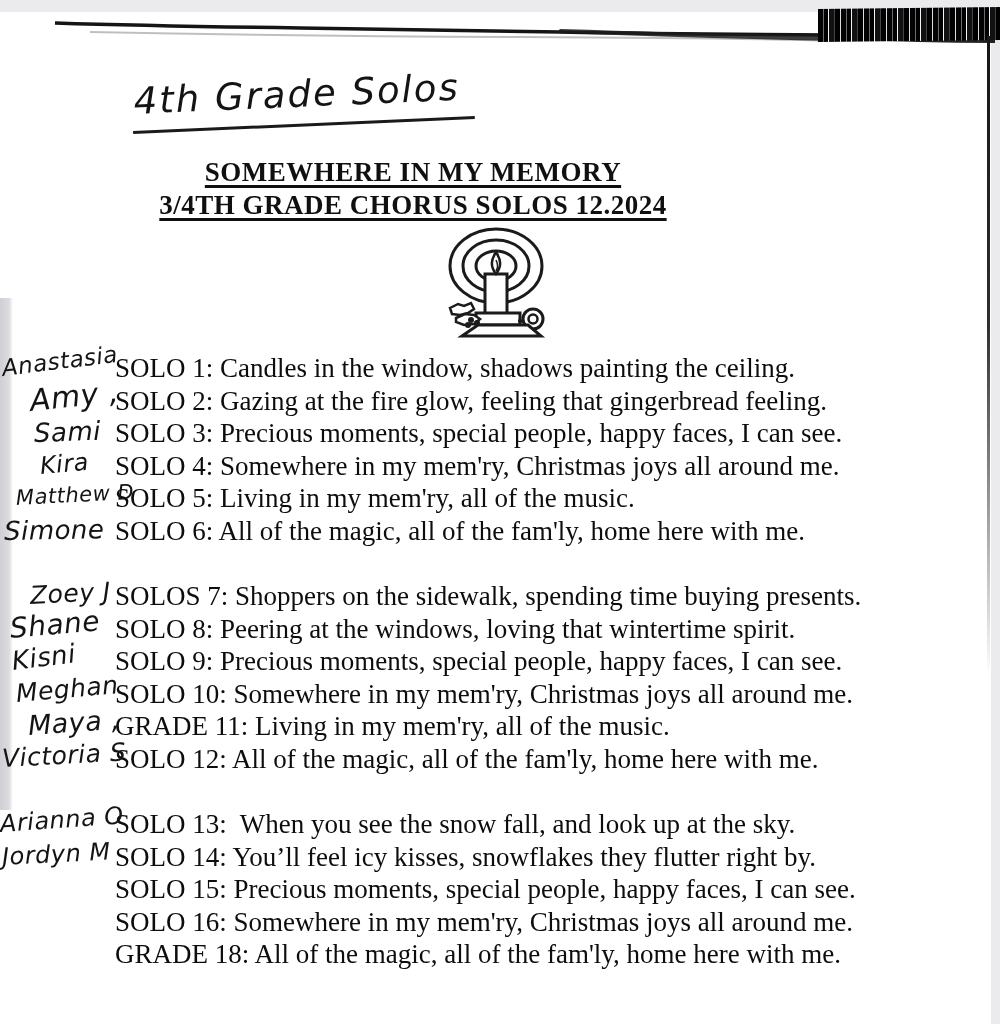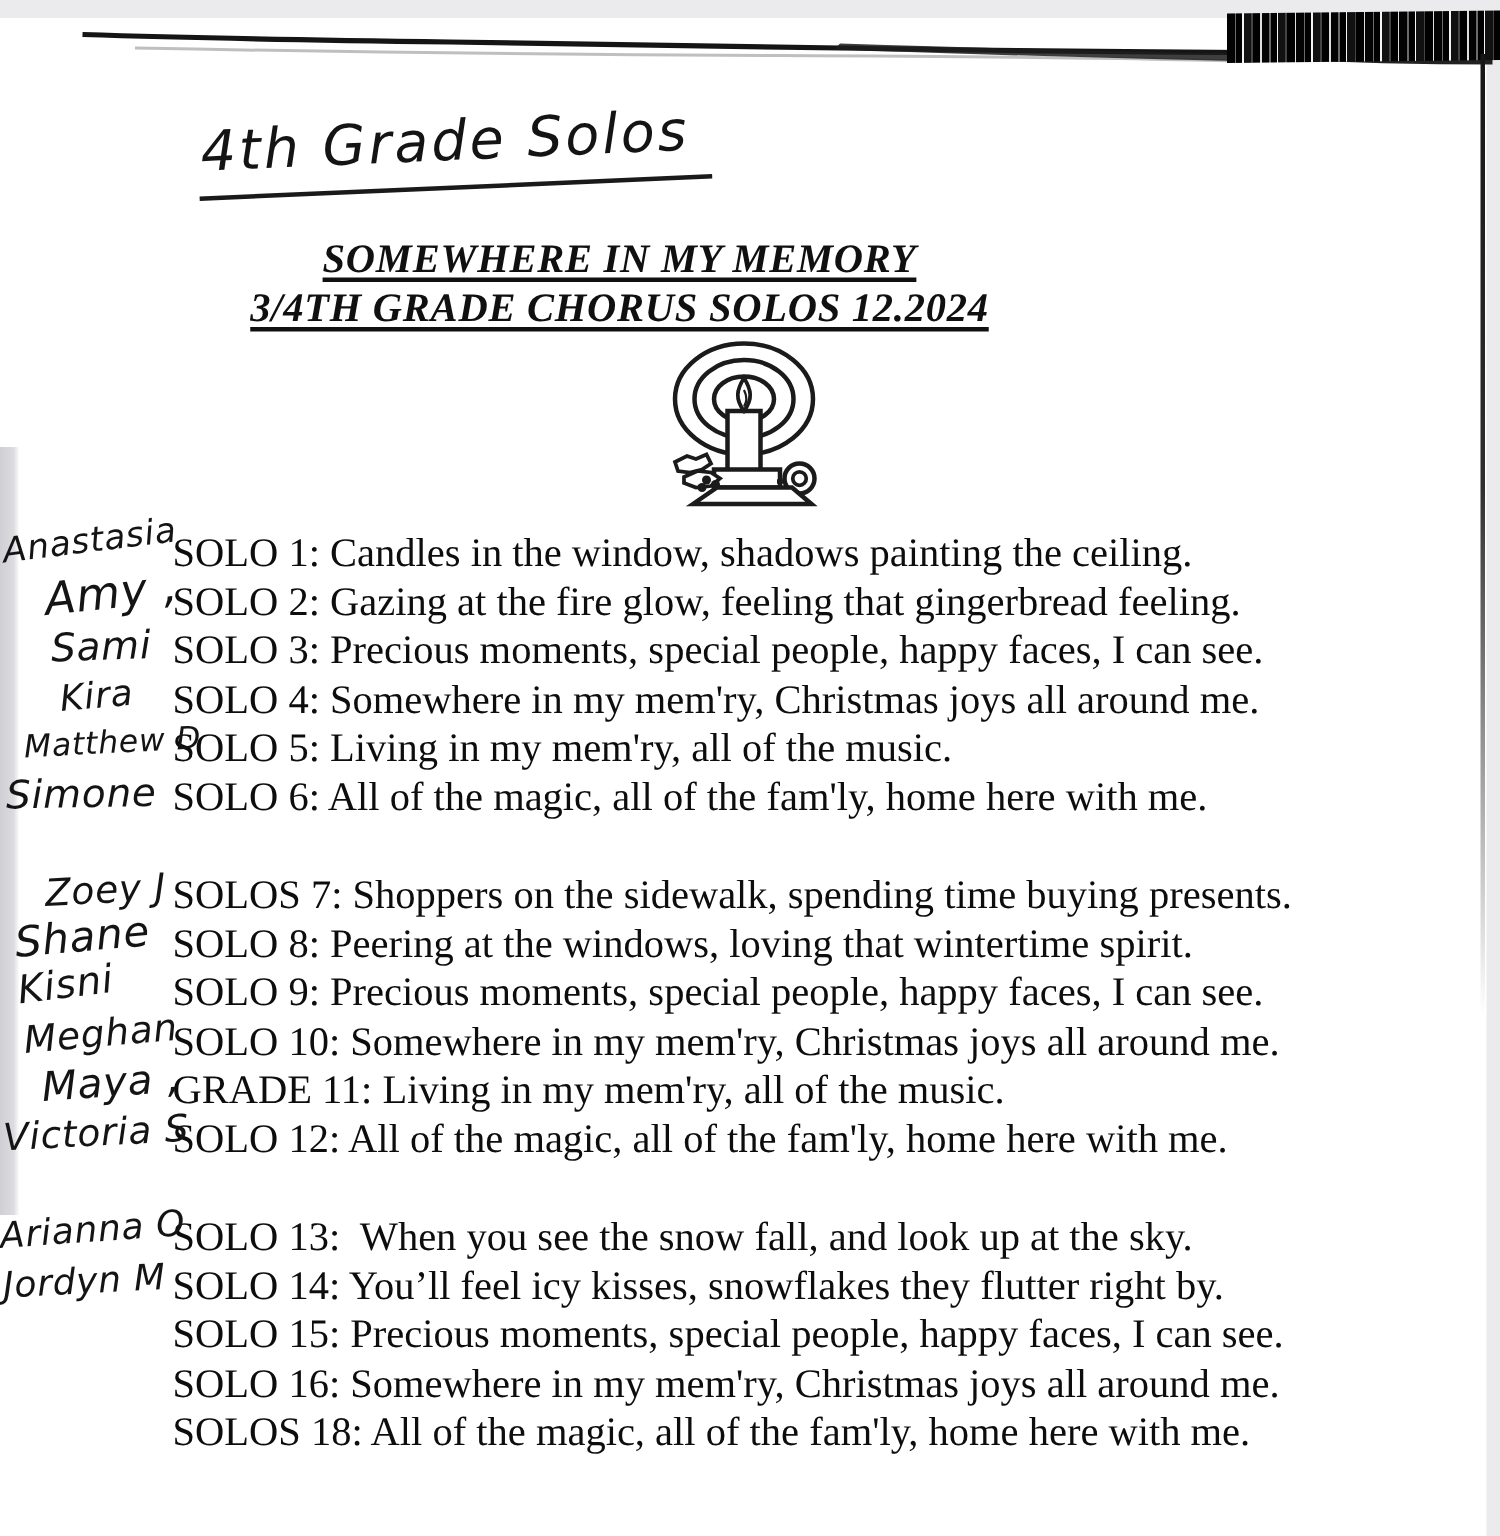--- a/index.html
+++ b/index.html
@@ -31,21 +31,21 @@
   }
   
   .hand-title{
     position:absolute;left:132px;top:80px;
     font-family:"DejaVu Sans",sans-serif;font-style:italic;
     font-size:37px;color:#141414;letter-spacing:2px;
     transform:rotate(-2.5deg);transform-origin:left center;
     border-bottom:3px solid #1a1a1a;padding:0 14px 8px 2px;
   }
   
-  .heads{position:absolute;left:0;top:156px;width:826px;text-align:center;font-style:italic;}
+  .heads{position:absolute;left:0;top:156px;width:826px;text-align:center;}
   .heads div{
     font-weight:700;font-size:27px;line-height:33px;color:#101010;
     text-decoration:underline;text-underline-offset:4px;
     text-decoration-thickness:2.5px;letter-spacing:0.5px;
   }
   
   .candle-wrap{position:absolute;left:438px;top:226px;width:120px;height:122px;}
   
   .content{position:absolute;left:0;top:352px;width:991px;}
   .group{margin:0;}
@@ -179,17 +179,17 @@
       <span class="name" style="left:2px;font-size:24px;--r:-3deg">Jordyn M</span>
       <span class="solo-text"><b style="font-weight:normal">SOLO 14:</b> <span>You’ll feel icy kisses, snowflakes they flutter right by.</span></span>
     </div>
     <div class="row">
       <span class="solo-text"><b style="font-weight:normal">SOLO 15:</b> <span>Precious moments, special people, happy faces, I can see.</span></span>
     </div>
     <div class="row">
       <span class="solo-text"><b style="font-weight:normal">SOLO 16:</b> <span>Somewhere in my mem'ry, Christmas joys all around me.</span></span>
     </div>
     <div class="row">
-      <span class="solo-text"><b style="font-weight:normal">SOLOS 18:</b> <span>All of the magic, all of the fam'ly, home here with me.</span></span>
+      <span class="solo-text"><b style="font-weight:normal">GRADE 18:</b> <span>All of the magic, all of the fam'ly, home here with me.</span></span>
     </div>
   </div>
 
 </div>
 
 </body></html>

